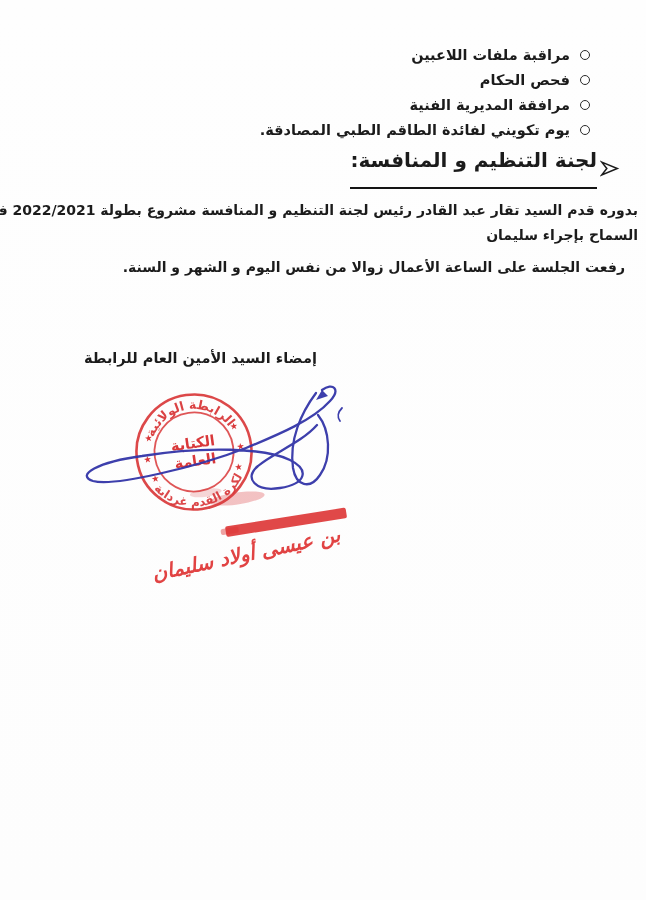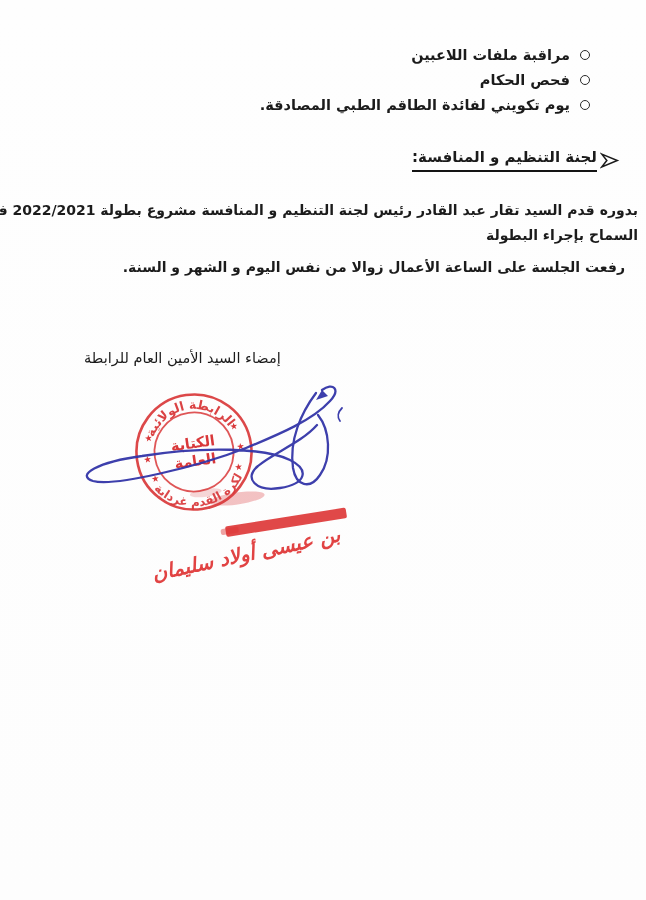--- a/index.html
+++ b/index.html
@@ -14,34 +14,34 @@
   
   .bullets{position:absolute;top:26px;right:40px;direction:rtl;list-style:none;margin:16px;padding:0;}
   .bullets li{display:flex;align-items:center;height:25px;white-space:nowrap;}
   .ring{flex:0 0 auto;width:8px;height:8px;border:1.4px solid #2a2a2a;border-radius:50%;margin-left:10px;background:transparent;}
   .bullets .txt{font-size:14.5px;font-weight:bold;letter-spacing:0;}
 
   
   .heading-row{position:absolute;top:148px;right:26px;direction:rtl;display:flex;align-items:center;}
   .arrow{flex:0 0 auto;width:20px;height:17px;margin-left:3px;}
   .heading-txt{
-    font-size:15px;font-weight:bold;
-    border-bottom:2.6px solid #141414;padding-bottom:4px;
+    font-size:20px;font-weight:bold;
+    border-bottom:2.6px solid #141414;padding-bottom:15px;
     white-space:nowrap;
   }
 
   
   .bodytext{position:absolute;top:198px;right:8px;left:10px;direction:rtl;text-align:right;}
   .bline{font-size:14px;font-weight:bold;line-height:25px;white-space:nowrap;}
   .gap1{margin-top:6px;}
   .gap2{margin-top:7px;}
   .indent{padding-right:13px;}
 
   
-  .sig-label{position:absolute;top:350px;left:84px;direction:rtl;font-size:14.5px;font-weight:normal;white-space:nowrap;}
+  .sig-label{position:absolute;top:350px;left:84px;direction:rtl;font-size:14.5px;font-weight:bold;white-space:nowrap;}
 
   
   .stamp-zone{position:absolute;left:70px;top:382px;width:285px;height:210px;}
   svg text{font-family:"DejaVu Sans",sans-serif;}
 </style>
 </head>
 <body>
 
 <div class="page">
 
@@ -49,34 +49,38 @@
     <li>
       <span class="ring"></span>
       <span class="txt">مراقبة ملفات اللاعبين</span>
     </li>
     <li>
       <span class="ring"></span>
       <span class="txt">فحص الحكام</span>
     </li>
     <li>
       <span class="ring"></span>
+      <span class="txt">مرافقة المديرية الفنية</span>
+    </li>
+    <li>
+      <span class="ring"></span>
       <span class="txt">يوم تكويني لفائدة الطاقم الطبي المصادقة.</span>
     </li>
   </ul>
 
   <div class="heading-row">
     <svg class="arrow" viewBox="0 0 22 18">
       <path d="M2 2 L19 9 L2 16 L7.5 9 Z" fill="#ffffff" stroke="#1b1b1b" stroke-width="1.7" stroke-linejoin="miter"></path>
     </svg>
     <span class="heading-txt">لجنة التنظيم و المنافسة:</span>
   </div>
 
   <div class="bodytext">
     <div class="bline">بدوره قدم السيد تقار عبد القادر رئيس لجنة التنظيم و المنافسة مشروع بطولة 2022/2021 في حالة</div>
-    <div class="bline">السماح بإجراء البطولة</div>
+    <div class="bline">السماح بإجراء سليمان</div>
     <div class="bline gap2 indent">رفعت الجلسة على الساعة الأعمال زوالا من نفس اليوم و الشهر و السنة.</div>
   </div>
 
   <div class="sig-label">إمضاء السيد الأمين العام للرابطة</div>
 
   <div class="stamp-zone">
     <svg viewBox="0 0 285 210" width="285" height="210">
 
       <g transform="rotate(-8 124 70)" fill="none" stroke="#d9383a">
         <circle cx="124" cy="70" r="57.5" stroke-width="2.6" opacity="0.92"></circle>

